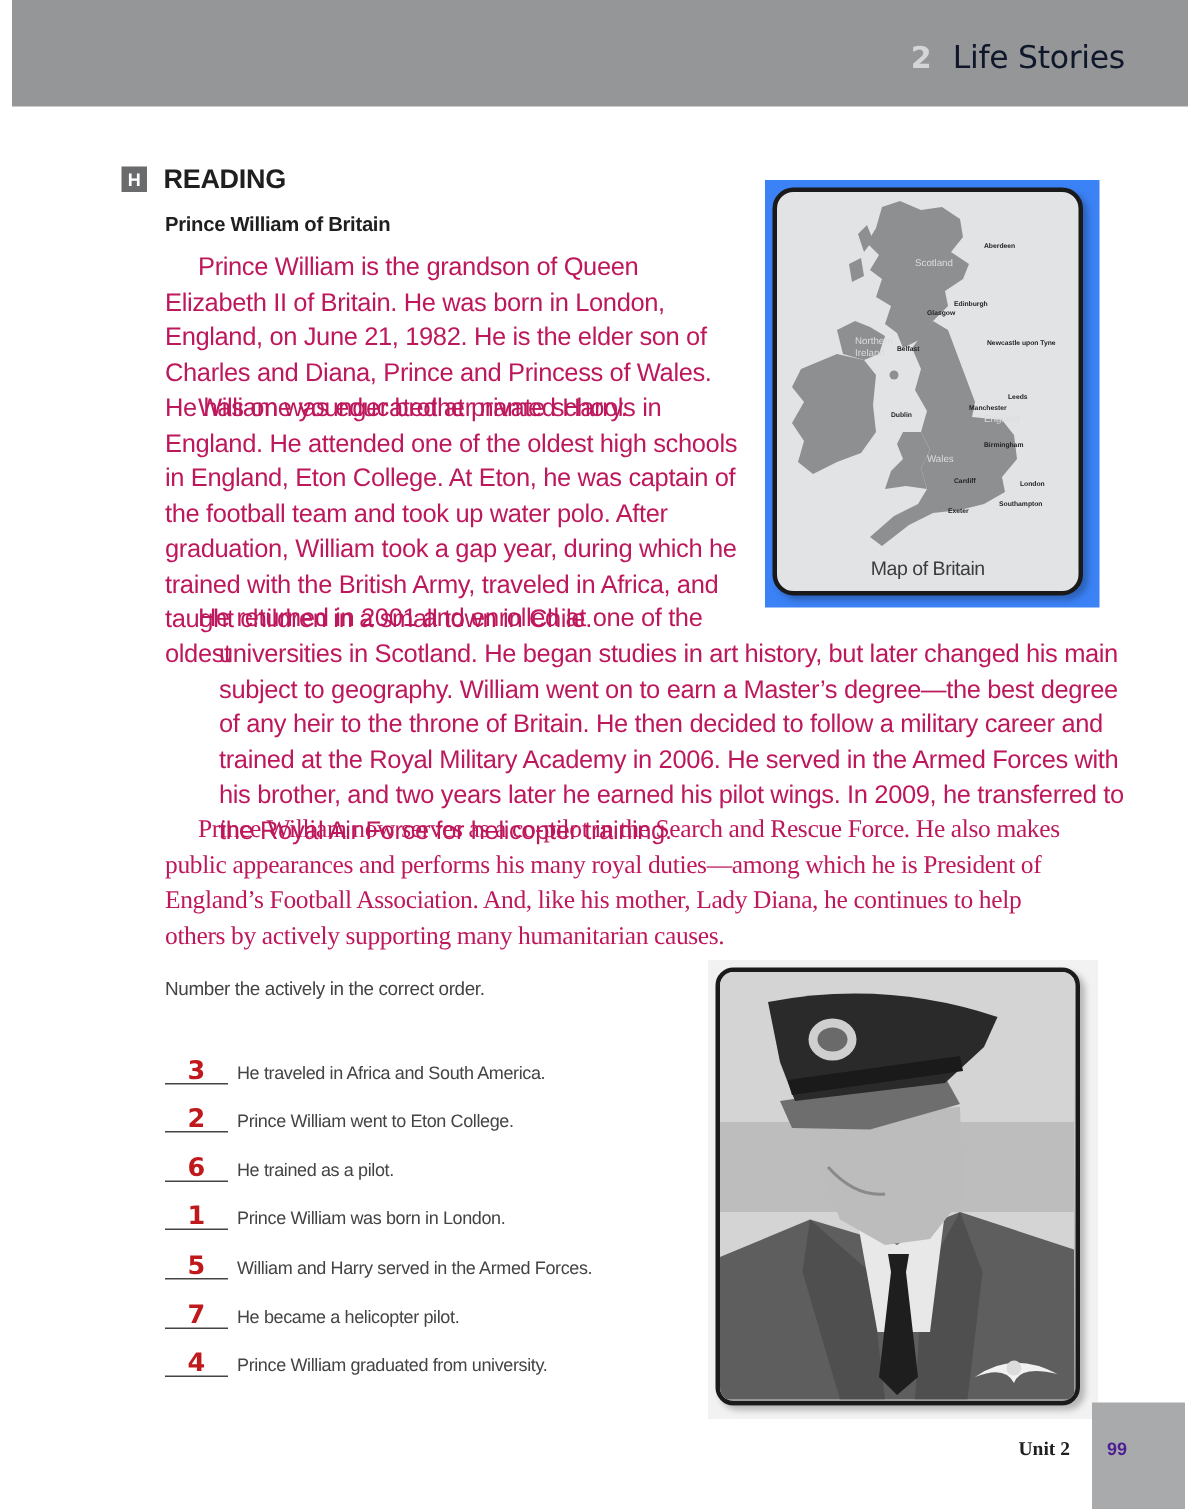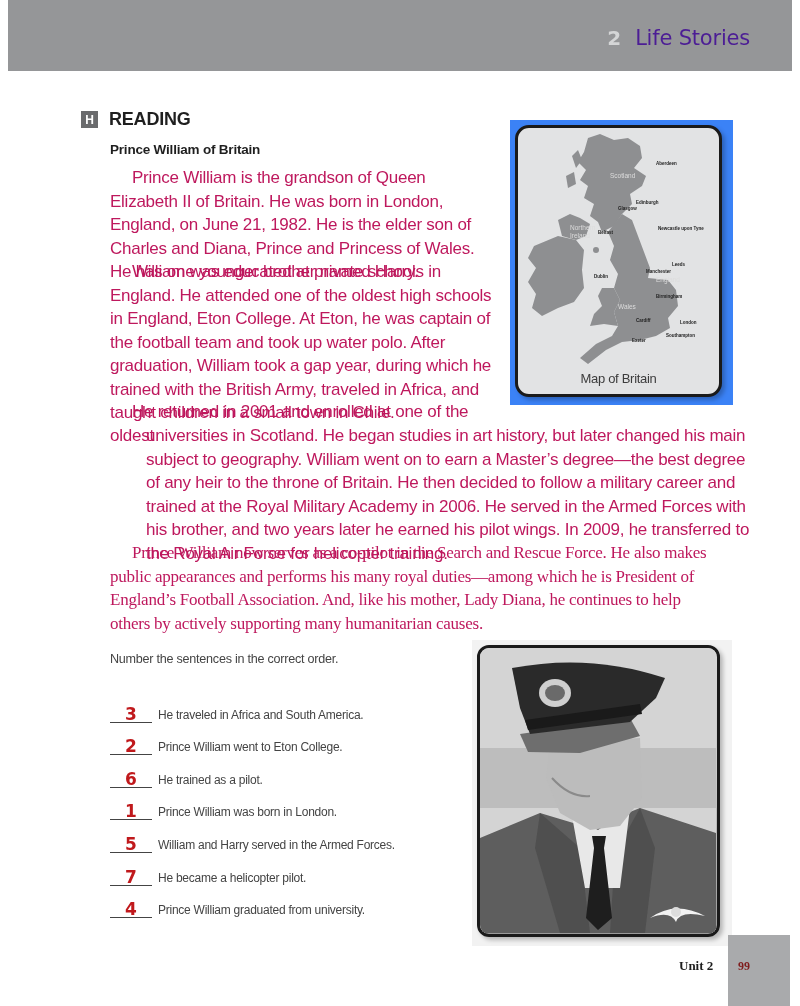--- a/index.html
+++ b/index.html
@@ -9,21 +9,21 @@
   .header-band {
     position: absolute; left: 8px; top: 0; width: 784px; height: 71px;
     background: #959698;
   }
   .chapter {
     position: absolute; right: 42px; top: 26px; height: 30px;
     display: flex; align-items: baseline; gap: 14px;
     font-family: "DejaVu Sans", sans-serif; color: #ffffff;
   }
   .chapter-num { font-size: 20px; font-weight: bold; color: #d4d5d6; }
-  .chapter-title { font-size: 21px; color: #4c1d95; letter-spacing: -0.2px; }
+  .chapter-title { font-size: 21px; color: #0f172a; letter-spacing: -0.2px; }
 
   .section-head { position: absolute; left: 81px; top: 109px; display: flex; align-items: center; gap: 11px; }
   .section-badge {
     width: 17px; height: 17px; background: #6a6b6d; color: #fff;
     font-size: 12px; font-weight: bold; display: flex; align-items: center; justify-content: center;
   }
   .section-title { font-size: 18px; font-weight: bold; color: #1f1f1f; letter-spacing: -0.2px; }
 
   .article-title {
     position: absolute; left: 110px; top: 142px;
@@ -99,22 +99,22 @@
     position: absolute; left: 679px; top: 958px;
     font-size: 13px; font-weight: bold; color: #1f1f1f;
     font-family: Liberation Serif, serif;
   }
   .footer-page-box {
     position: absolute; left: 728px; top: 935px; width: 62px; height: 71px;
     background: #a9aaac;
   }
   .footer-page {
     position: absolute; left: 10px; top: 24px;
-    font-size: 12px; font-weight: bold; color: #7f1d1d;
-    font-family: Liberation Serif, serif;
+    font-size: 12px; font-weight: bold; color: #4c1d95;
+    font-family: Liberation Sans, sans-serif;
   }
 </style>
 </head>
 <body>
 
 <div class="header-band">
   <div class="chapter">
     <span class="chapter-num">2</span>
     <span class="chapter-title">Life Stories</span>
   </div>
@@ -169,21 +169,21 @@
     <span class="map-label-small" style="left:138px;top:166px;">Birmingham</span>
     <span class="map-label-small" style="left:118px;top:190px;">Cardiff</span>
     <span class="map-label-small" style="left:162px;top:192px;">London</span>
     <span class="map-label-small" style="left:148px;top:205px;">Southampton</span>
     <span class="map-label-small" style="left:114px;top:210px;">Exeter</span>
 
     <div class="map-caption">Map of Britain</div>
   </div>
 </div>
 
-<div class="instruction">Number the sentences in the correct order.</div>
+<div class="instruction">Number the actively in the correct order.</div>
 
 <ol class="ordering-list">
   <li class="order-item">
     <span class="answer-blank">
         <span class="answer-value">3</span>
       </span>
     <span class="order-text">He traveled in Africa and South America.</span>
   </li>
   <li class="order-item">
     <span class="answer-blank">

